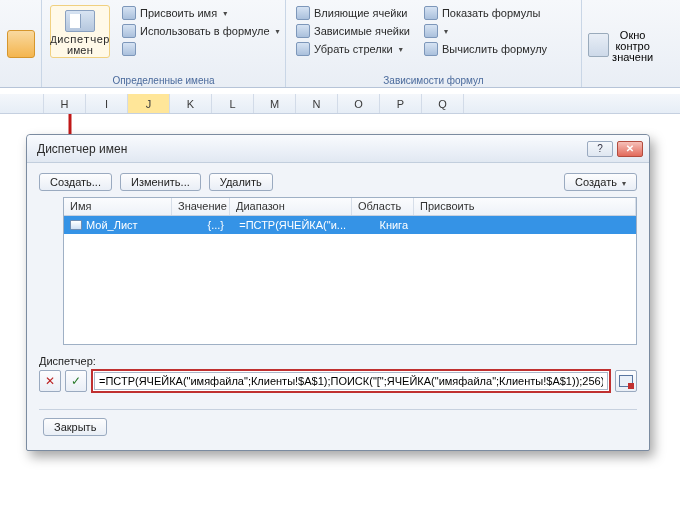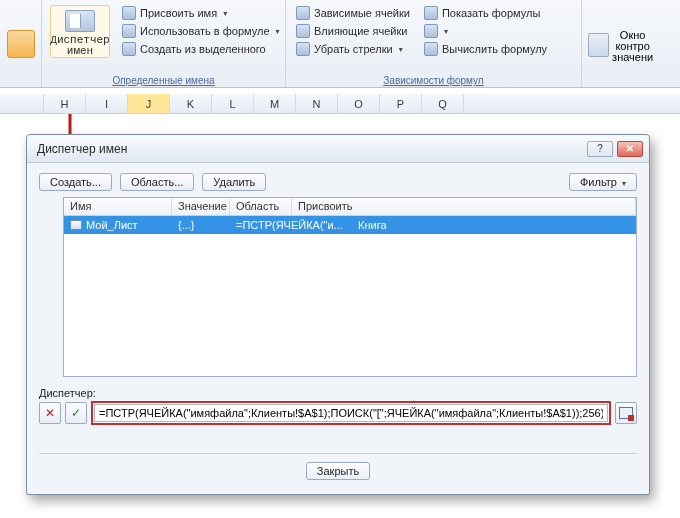--- a/index.html
+++ b/index.html
@@ -27,21 +27,20 @@
     flex-direction: column;
     position: relative;
   }
   .ribbon-group-title {
     position: absolute;
     bottom: 1px;
     left: 0; right: 0;
     text-align: center;
     color: #4a6a9c;
     font-size: 10px;
-    text-decoration: underline;
   }
   .rb-left {
     width: 42px;
     display: flex;
     align-items: center;
     justify-content: center;
   }
   .rb-left .big-icon {
     width: 28px; height: 28px;
     background: linear-gradient(#f9d9a0,#f4b54e);
@@ -174,21 +173,21 @@
     background:linear-gradient(#fbfcfe,#eef2f8);
     border-bottom:1px solid #c7d1df;
   }
   .lh{
     border-right:1px solid #d6dee9;
     padding:2px 6px;
     color:#333;
     font-size:11px;
   }
   .lh1{width:108px}.lh2{width:58px}.lh3{width:122px}.lh4{width:62px}.lh5{flex:1}
-  .list-body{ height:160px; }
+  .list-body{ height:128px;text-align:right; }
   .row{
     display:flex; height:18px; align-items:center;
     background:#3593e6; color:#fff;
   }
   .cell{ padding:0 6px; overflow:hidden; text-overflow:ellipsis; white-space:nowrap;}
   .c1{width:108px; display:flex; align-items:center; gap:4px;}
   .c2{width:58px}.c3{width:122px}.c4{width:62px}.c5{flex:1}
   .tag-icon{
     width:12px;height:10px;
     background:linear-gradient(#fff,#cfe0f4);
@@ -230,23 +229,23 @@
   .collapse-btn::before{
     content:""; position:absolute; left:3px; top:4px; width:12px; height:10px;
     border:1px solid #5a76a0; background:#eaf0f8;
   }
   .collapse-btn::after{
     content:""; position:absolute; right:2px; bottom:2px;
     width:6px;height:6px; background:#c03030;
   }
   .dlg-footer{
     border-top:1px solid #c7d1df;
-    margin-top:28px;
+    margin-top:16px;
     padding:8px 4px 10px 4px;
-    display:flex; justify-content:center;
+    display:flex; justify-content:flex-start;
   }
   
   .arrow{
     position:absolute;
     left:62px; top:0;
     width:32px; height:210px;
     pointer-events:none;
   }
   .arrow svg{position:absolute;left:0;top:0;}
 </style>
@@ -270,35 +269,34 @@
         <span>Присвоить имя</span>
         <span class="drop-arrow">▾</span>
       </div>
       <div class="rb-small-item">
         <span class="sm-icon"></span>
         <span>Использовать в формуле</span>
         <span class="drop-arrow">▾</span>
       </div>
       <div class="rb-small-item">
         <span class="sm-icon"></span>
-        <span>Создать из выделенного</span>
       </div>
     </div>
     <div class="ribbon-group-title">Определенные имена</div>
   </div>
 
   <div class="ribbon-group" style="display:flex;flex-direction:row;align-items:flex-start;width:296px;padding-bottom:16px">
     <div class="rb-small-col">
       <div class="rb-small-item">
         <span class="sm-icon"></span>
+        <span>Влияющие ячейки</span>
+      </div>
+      <div class="rb-small-item">
+        <span class="sm-icon"></span>
         <span>Зависимые ячейки</span>
-      </div>
-      <div class="rb-small-item">
-        <span class="sm-icon"></span>
-        <span>Влияющие ячейки</span>
       </div>
       <div class="rb-small-item">
         <span class="sm-icon"></span>
         <span>Убрать стрелки</span>
         <span class="drop-arrow">▾</span>
       </div>
     </div>
     <div class="rb-small-col" style="margin-left:6px">
       <div class="rb-small-item">
         <span class="sm-icon"></span>
@@ -350,32 +348,33 @@
     <div class="dlg-title">
       <span class="ttl">Диспетчер имен</span>
       <div class="winbtns">
         <div class="winbtn">?</div>
         <div class="winbtn close">✕</div>
       </div>
     </div>
     <div class="dlg-body">
       <div class="dlg-toolbar">
         <button class="btn">Создать...</button>
-        <button class="btn">Область...</button>
+        <button class="btn">Изменить...</button>
         <button class="btn">Удалить</button>
         <span class="spacer"></span>
         <button class="btn">
-          <span>Фильтр</span>
+          <span>Создать</span>
           <span class="drop-arrow">▾</span>
         </button>
       </div>
       <div class="list">
         <div class="list-head">
           <div class="lh lh1">Имя</div>
           <div class="lh lh2">Значение</div>
+          <div class="lh lh3">Диапазон</div>
           <div class="lh lh4">Область</div>
           <div class="lh lh5">Присвоить</div>
         </div>
         <div class="list-body">
           <div class="row">
             <div class="cell c1">
               <span class="tag-icon"></span>
               <span>Мой_Лист</span>
             </div>
             <div class="cell c2">{...}</div>

